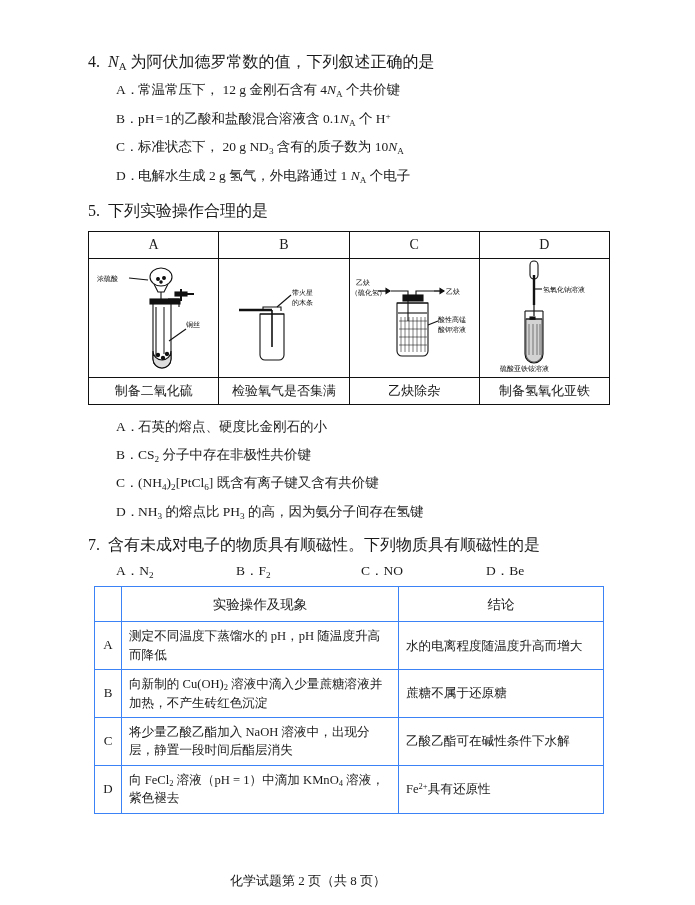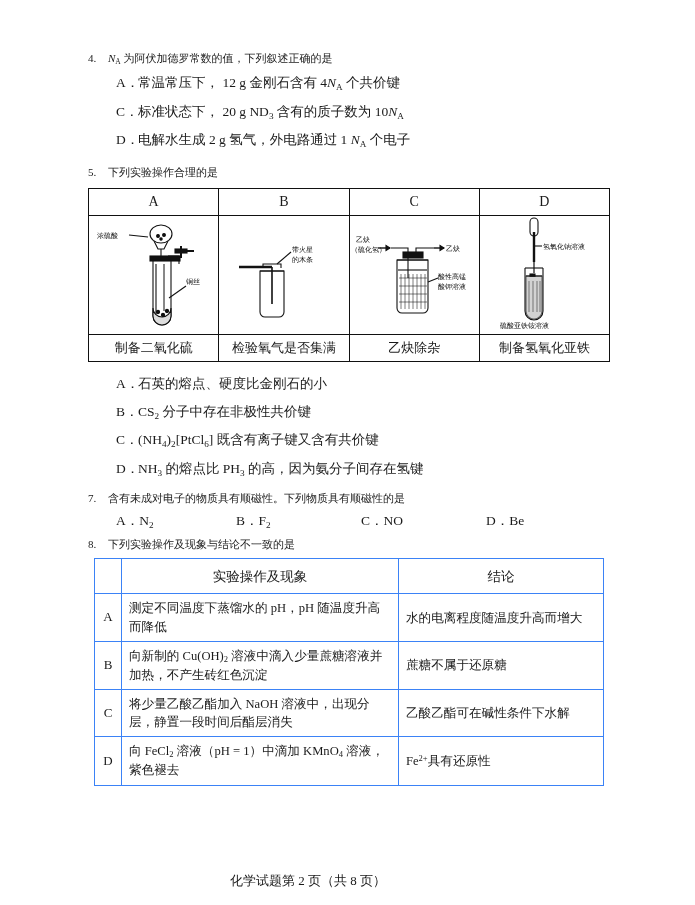--- a/index.html
+++ b/index.html
@@ -27,21 +27,21 @@
     left: 88px;
     top: 50px;
     width: 527px;
   }
 
   
   .q {
     margin-bottom: 4px;
   }
   .q-stem {
-    font-size: 11px;
+    font-size: 16px;
     line-height: 1.5;
     white-space: nowrap;
   }
   .q-num {
     display: inline-block;
     width: 20px;
   }
   .opts {
     margin-top: 6px;
   }
@@ -154,20 +154,23 @@
 <div class="page">
 <div class="content">
 
   <div class="q">
     <div class="q-stem">
       <span class="q-num">4.</span><span class="ital">N</span><sub>A</sub> 为阿伏加德罗常数的值，下列叙述正确的是
     </div>
     <div class="opts">
       <div class="opt">
         <span class="opt-let">A．</span>常温常压下， 12 g 金刚石含有 4<span class="ital">N</span><sub>A</sub> 个共价键
+      </div>
+      <div class="opt">
+        <span class="opt-let">B．</span>pH = 1的乙酸和盐酸混合溶液含 0.1<span class="ital">N</span><sub>A</sub> 个 H<sup>+</sup>
       </div>
       <div class="opt">
         <span class="opt-let">C．</span>标准状态下， 20 g ND<sub>3</sub> 含有的质子数为 10<span class="ital">N</span><sub>A</sub>
       </div>
       <div class="opt">
         <span class="opt-let">D．</span>电解水生成 2 g 氢气，外电路通过 1 <span class="ital">N</span><sub>A</sub> 个电子
       </div>
     </div>
   </div>
 
@@ -358,23 +361,20 @@
     </div>
     <div class="opts-inline">
       <span class="oi">A．N<sub>2</sub></span>
       <span class="oi">B．F<sub>2</sub></span>
       <span class="oi">C．NO</span>
       <span class="oi">D．Be</span>
     </div>
   </div>
 
   <div class="q" style="margin-top:6px;">
-    <div class="q-stem">
-      <span class="q-num">8.</span><span>下列实验操作及现象与结论不一致的是</span>
-    </div>
 
     <table class="res-table">
       <tbody>
             <tr class="res-head">
         <td class="c-lbl"></td>
         <td class="c-op">实验操作及现象</td>
         <td class="c-cc">结论</td>
       </tr>
 
       <tr>

